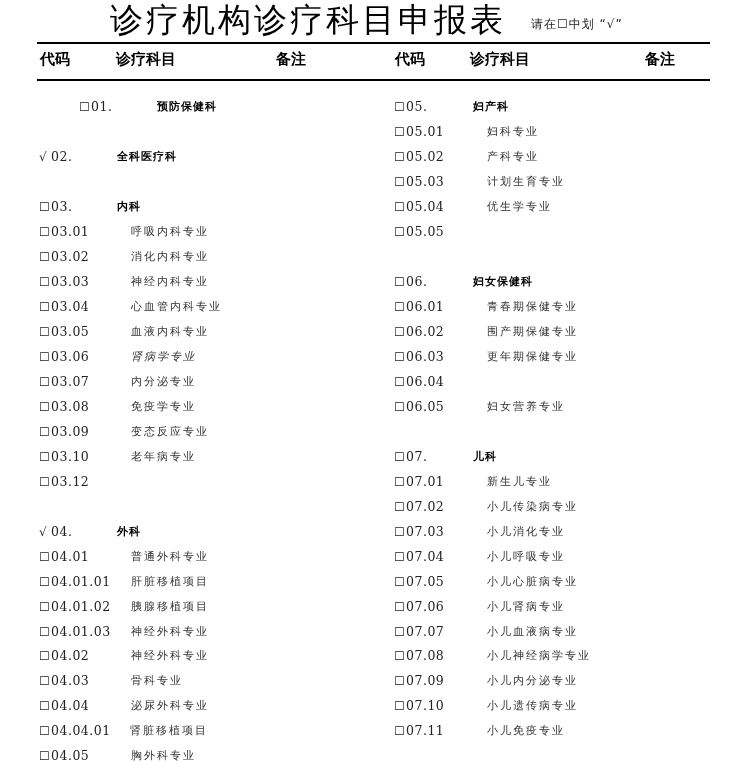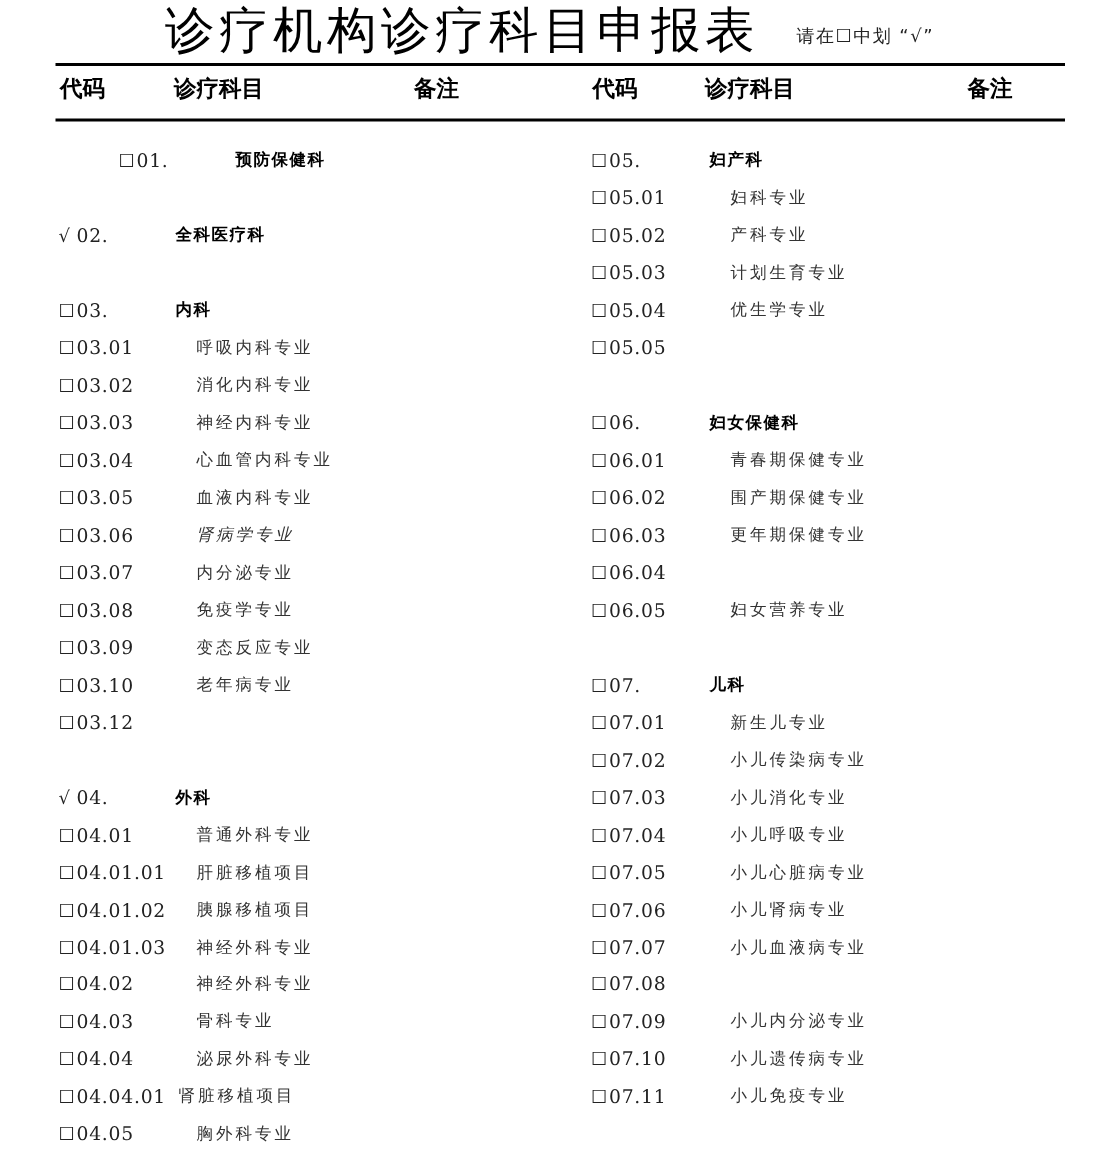--- a/index.html
+++ b/index.html
@@ -137,21 +137,21 @@
     <div class="row" style="left: 39px; top: 671px; width: 320px;">
       <span class="code"><span class="mark">☐</span><span>04.03</span></span>
       <span class="name" style="left: 92px;">骨科专业</span>
     </div>
     <div class="row" style="left: 39px; top: 696px; width: 320px;">
       <span class="code"><span class="mark">☐</span><span>04.04</span></span>
       <span class="name" style="left: 92px;">泌尿外科专业</span>
     </div>
     <div class="row" style="left: 39px; top: 721px; width: 320px;">
       <span class="code"><span class="mark">☐</span><span>04.04.01</span></span>
-      <span class="name" style="left: 80px; text-align: right;">肾脏移植项目</span>
+      <span class="name" style="left: 91px; text-align: right;">肾脏移植项目</span>
     </div>
     <div class="row" style="left: 39px; top: 746px; width: 320px;">
       <span class="code"><span class="mark">☐</span><span>04.05</span></span>
       <span class="name" style="left: 92px;">胸外科专业</span>
     </div>
   </div>
 <div id="right-col">
     <div class="row" style="left: 394px; top: 97px; width: 320px;">
       <span class="code"><span class="mark">☐</span><span>05.</span></span>
       <span class="name cat" style="left: 79px;">妇产科</span>
@@ -225,20 +225,21 @@
     <div class="row" style="left: 394px; top: 597px; width: 320px;">
       <span class="code"><span class="mark">☐</span><span>07.06</span></span>
       <span class="name" style="left: 93px;">小儿肾病专业</span>
     </div>
     <div class="row" style="left: 394px; top: 622px; width: 320px;">
       <span class="code"><span class="mark">☐</span><span>07.07</span></span>
       <span class="name" style="left: 93px;">小儿血液病专业</span>
     </div>
     <div class="row" style="left: 394px; top: 646px; width: 320px;">
       <span class="code"><span class="mark">☐</span><span>07.08</span></span>
+      <span class="name" style="left: 93px;">小儿神经病学专业</span>
     </div>
     <div class="row" style="left: 394px; top: 671px; width: 320px;">
       <span class="code"><span class="mark">☐</span><span>07.09</span></span>
       <span class="name" style="left: 93px;">小儿内分泌专业</span>
     </div>
     <div class="row" style="left: 394px; top: 696px; width: 320px;">
       <span class="code"><span class="mark">☐</span><span>07.10</span></span>
       <span class="name" style="left: 93px;">小儿遗传病专业</span>
     </div>
     <div class="row" style="left: 394px; top: 721px; width: 320px;">

